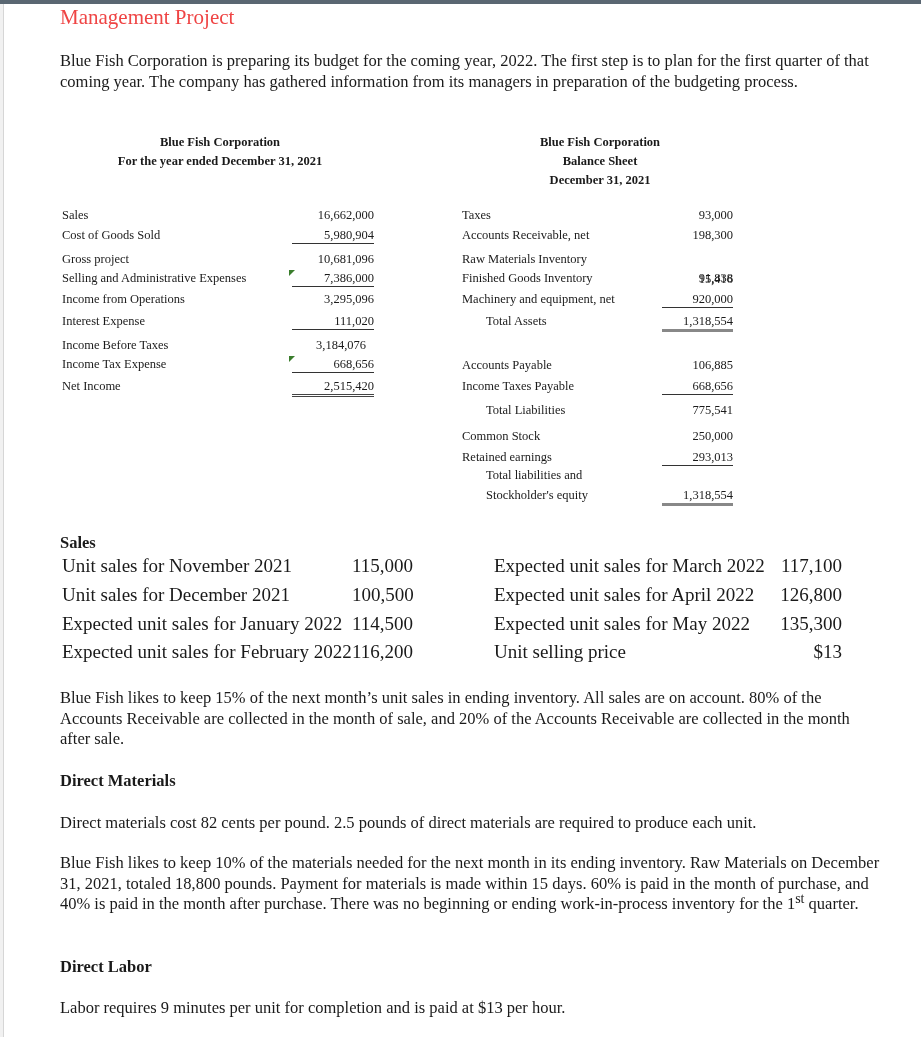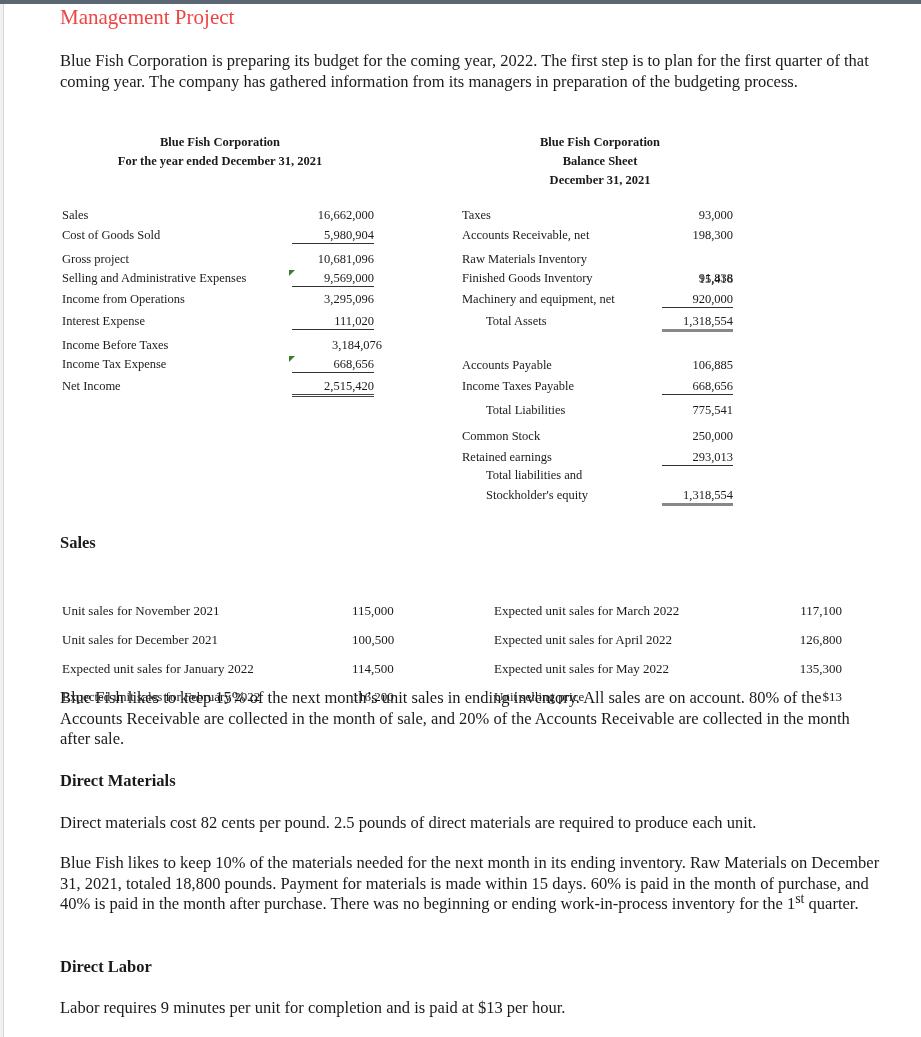--- a/index.html
+++ b/index.html
@@ -14,21 +14,21 @@
     .title { left: 60px; top: 5px; font-size: 21px; color: #ef4444; }
     .para { position: absolute; left: 60px; width: 815px; font-size: 16.5px; line-height: 20.5px; white-space: normal; }
     .hdr { position: absolute; text-align: center; font-weight: bold; font-size: 12.5px; line-height: 19px; }
     .fin { font-size: 12.5px; position: absolute; white-space: nowrap; }
     .num { text-align: right; }
     .uline { border-bottom: 1px solid #333; }
     .dline { border-bottom: 3px double #444; }
     .gline { border-bottom: 3px solid #888; }
     .green-mark { position: absolute; width: 0; height: 0; border-top: 6px solid #3a7d2c; border-right: 6px solid transparent; }
     .sec { position: absolute; left: 60px; font-weight: bold; font-size: 16.5px; }
-    .srow { position: absolute; font-size: 13px; white-space: nowrap; margin-top: 48px; }
+    .srow { position: absolute; font-size: 19px; white-space: nowrap; }
     sup { font-size: 14px; vertical-align: super; line-height: 0; }
   </style>
 </head>
 <body>
 
 <div class="topbar"></div>
 <div class="leftedge"></div>
 
 <div class="abs title">Management Project</div>
 <div class="para" style="top:51px;">Blue Fish Corporation is preparing its budget for the coming year, 2022. The first step is to plan for the first quarter of that coming year. The company has gathered information from its managers in preparation of the budgeting process.</div>
@@ -43,30 +43,30 @@
   <div class="fin num" style="left:292px; width:82px; top:208px;">16,662,000</div>
 
   <div class="fin" style="left:62px; top:228px;">Cost of Goods Sold</div>
   <div class="fin num uline" style="left:292px; width:82px; top:228px;">5,980,904</div>
 
   <div class="fin" style="left:62px; top:252px;">Gross project</div>
   <div class="fin num" style="left:292px; width:82px; top:252px;">10,681,096</div>
 
   <div class="green-mark" style="left:289px; top:270px;"></div>
   <div class="fin" style="left:62px; top:271px;">Selling and Administrative Expenses</div>
-  <div class="fin num uline" style="left:292px; width:82px; top:271px;">9,569,000</div>
+  <div class="fin num uline" style="left:292px; width:82px; top:271px;">7,386,000</div>
 
   <div class="fin" style="left:62px; top:292px;">Income from Operations</div>
   <div class="fin num" style="left:292px; width:82px; top:292px;">3,295,096</div>
 
   <div class="fin" style="left:62px; top:314px;">Interest Expense</div>
   <div class="fin num uline" style="left:292px; width:82px; top:314px;">111,020</div>
 
   <div class="fin" style="left:62px; top:338px;">Income Before Taxes</div>
-  <div class="fin num" style="left:300px; width:82px; top:338px;">3,184,076</div>
+  <div class="fin num" style="left:284px; width:82px; top:338px;">3,184,076</div>
 
   <div class="green-mark" style="left:289px; top:356px;"></div>
   <div class="fin" style="left:62px; top:357px;">Income Tax Expense</div>
   <div class="fin num uline" style="left:292px; width:82px; top:357px;">668,656</div>
 
   <div class="fin" style="left:62px; top:379px;">Net Income</div>
   <div class="fin num dline" style="left:292px; width:82px; top:379px;">2,515,420</div>
 </div>
 
 <div>

